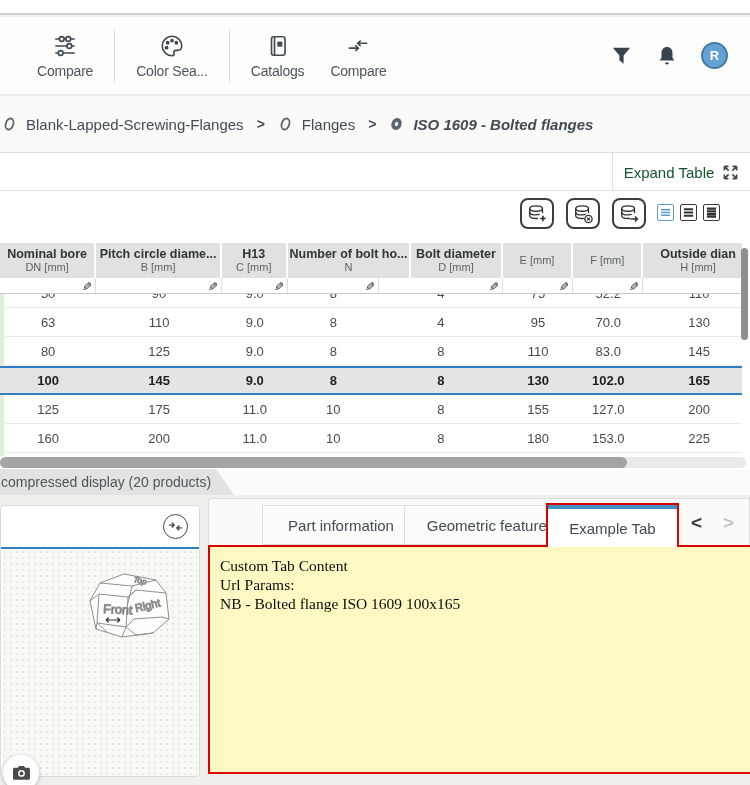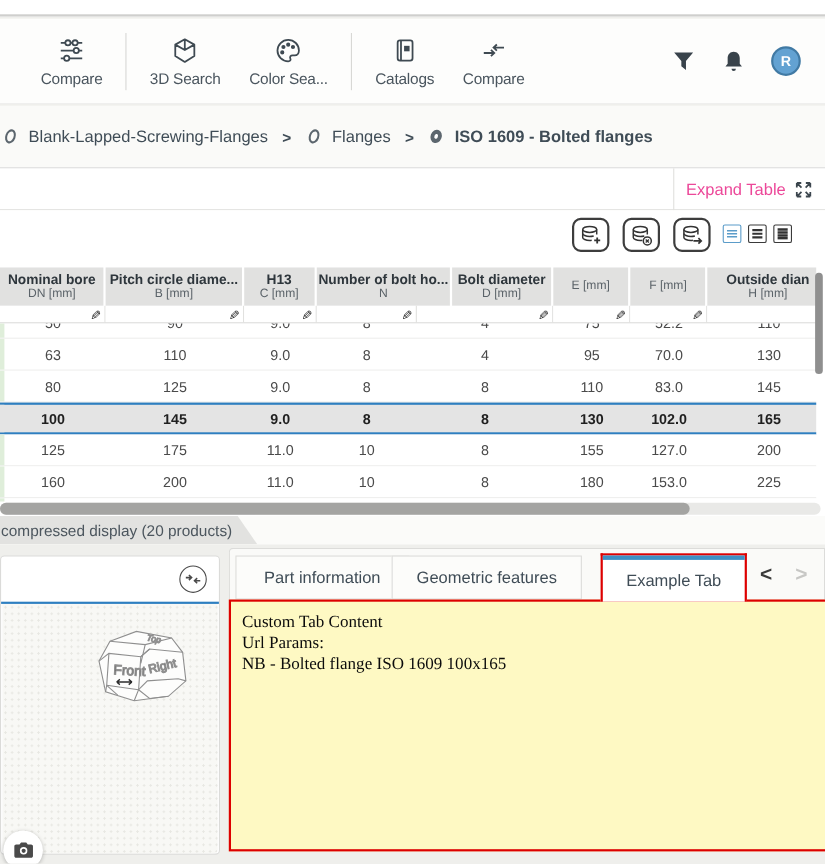--- a/index.html
+++ b/index.html
@@ -14,31 +14,31 @@
   .tb-item { display:flex; flex-direction:column; align-items:center; justify-content:center; padding:0 13px; cursor:pointer; }
   .tb-icon { height:28px; display:flex; align-items:center; justify-content:center; }
   .tb-label { font-size:14px; color:#4a555e; margin-top:3px; letter-spacing:-0.2px; white-space:nowrap; }
   .tb-sep { width:1px; height:52px; background:#d8d8d5; margin:0 8px; }
   #toolbar-right { margin-left:auto; display:flex; align-items:center; gap:22px; padding-right:22px; }
   #avatar { width:27px; height:27px; border-radius:50%; background:#63a2d2; border:2px solid #417aa4; color:#fff;
             font-size:13px; font-weight:bold; display:flex; align-items:center; justify-content:center; }
 
   
   #breadcrumb-bar { position:absolute; left:0; top:96px; width:750px; height:56px; background:#fafaf8; display:flex; align-items:center; }
-  #breadcrumb { display:flex; align-items:flex-end; margin-left:2px; font-size:15px; color:#3f4c56; }
+  #breadcrumb { display:flex; align-items:center; margin-left:2px; font-size:15px; color:#3f4c56; }
   .bc-item { display:flex; align-items:center; gap:9px; }
-  .bc-label.bold { font-weight:bold; }
+  .bc-label.bold { font-weight:bold;font-style:italic; }
   .bc-sep { font-weight:bold; font-size:14px; margin:0 13px; color:#3f4c56; }
   .bc-icon { display:flex; align-items:center; }
 
   
   #table-card { position:absolute; left:0; top:152px; width:750px; height:342px; background:#ffffff; border-top:1px solid #dddddc; border-bottom:1px solid #e2e2e0; }
   #expand-row { position:absolute; left:0; top:0; width:750px; height:38px; border-bottom:1px solid #e5e5e3; }
   #expand-cell { position:absolute; left:612px; top:0; width:138px; height:38px; border-left:1px solid #e0e0de;
-                 display:flex; align-items:center; justify-content:center; gap:8px; font-size:15px; color:#ec4899; cursor:pointer; }
+                 display:flex; align-items:center; justify-content:center; gap:8px; font-size:15px; color:#14532d; cursor:pointer; }
   #db-buttons { position:absolute; left:520px; top:45px; display:flex; gap:12px; }
   .db-btn { width:34px; height:31px; border:2px solid #3d3d3d; border-radius:8px; background:#fff; display:flex; align-items:center; justify-content:center; cursor:pointer; }
   #view-toggles { position:absolute; left:657px; top:51px; display:flex; gap:6px; }
   .vt-btn { width:17px; height:17px; border-radius:2px; background:#fff; display:flex; align-items:center; justify-content:center; cursor:pointer; }
   .vt-btn.blue { border:1.5px solid #5b9cc9; }
   .vt-btn.dark { border:1.5px solid #3a3a3a; }
 
   #grid-clip { position:absolute; left:0; top:90px; width:742px; height:365px; overflow:hidden; }
   #grid-inner { position:relative; width:755px; }
   .hdr-row { display:flex; height:35px; }
@@ -76,21 +76,21 @@
               background-image:radial-gradient(#e8e8e3 1px, transparent 1.2px);
               background-size:6px 6px; }
   #viewcube { position:absolute; left:68px; top:8px; }
   #camera-btn { position:absolute; left:1px; top:206px; width:36px; height:36px; border-radius:50%; background:#fff;
                 box-shadow:0 1px 4px rgba(0,0,0,0.25); display:flex; align-items:center; justify-content:center; cursor:pointer; }
 
   
   #tabs-strip-bg { position:absolute; left:208px; top:498px; width:542px; height:47px; background:#fafaf8;
                    border:1px solid #dcdcda; border-bottom:none; border-radius:4px 0 0 0; }
   .tab { position:absolute; top:505px; height:40px; background:#fcfcfa; border:1px solid #dcdcda;
-         display:flex; align-items:center; justify-content:center; font-size:15px; color:#3f4c56; cursor:pointer; z-index:3; }
+         display:flex; align-items:center; justify-content:center; font-size:15px; color:#3f4c56; cursor:pointer; z-index:3;margin-left:48px; }
   #tab-active { position:absolute; top:503px; height:44px; background:#fff; border:2px solid #dd0000; border-bottom:none;
                 display:flex; flex-direction:column; align-items:stretch; cursor:pointer; z-index:6; }
   #tab-active .blue-bar { height:4px; background:#3d8fc4; }
   #tab-active .tab-active-label { flex:1; display:flex; align-items:center; justify-content:center; font-size:15px; color:#3f4c56; }
   #tab-nav-prev { position:absolute; left:691px; top:512px; font-size:19px; font-weight:bold; color:#3a3a3a; cursor:pointer; z-index:3; }
   #tab-nav-next { position:absolute; left:723px; top:512px; font-size:19px; font-weight:bold; color:#c7c7c5; cursor:pointer; z-index:3; }
   #tab-content { position:absolute; left:208px; top:545px; width:594px; height:229px; background:#fef9c3; border:2px solid #dd0000; z-index:4;
                  padding:9px 0 16px 10px; }
   .content-line { font-family:"Liberation Serif", serif; font-size:15.5px; color:#0c0c0c; line-height:19px; white-space:nowrap; }
 
@@ -111,28 +111,20 @@
               <path d="M3 5.5 h18 M3 12 h18 M3 18.5 h18"></path>
               <circle cx="9" cy="5.5" r="2.2" fill="#fff"></circle>
               <circle cx="15" cy="5.5" r="2.2" fill="#fff"></circle>
               <circle cx="16" cy="12" r="2.2" fill="#fff"></circle>
               <circle cx="8" cy="18.5" r="2.2" fill="#fff"></circle>
             </svg>
           </span>
           <span class="tb-label">Compare</span>
         </div>
         <div class="tb-sep"></div>
-        <div class="tb-item">
-          <span class="tb-icon">
-            <svg width="26" height="26" viewBox="0 0 24 24" fill="none" stroke="#3f4a52" stroke-width="1.5">
-              <path d="M12 2.5 L20 7 V16.5 L12 21.5 L4 16.5 V7 Z M12 2.5 V11.5 M4 7 L12 11.5 L20 7" stroke-linejoin="round"></path>
-            </svg>
-          </span>
-          <span class="tb-label">3D Search</span>
-        </div>
         <div class="tb-item">
           <span class="tb-icon">
             <svg width="26" height="26" viewBox="0 0 24 24" fill="none" stroke="#3f4a52" stroke-width="1.5">
               <path d="M12 3 a9 9 0 1 0 0 18 c1.6 0 2.4-1 1.8-2.3 c-.7-1.5 .2-2.7 1.9-2.7 h1.8 c1.9 0 3.5-1.6 3.5-4 C21 7 17 3 12 3 Z"></path>
               <circle cx="8" cy="9" r="1" fill="#3f4a52"></circle>
               <circle cx="12" cy="7" r="1" fill="#3f4a52"></circle>
               <circle cx="16" cy="9" r="1" fill="#3f4a52"></circle>
               <circle cx="7" cy="13.5" r="1" fill="#3f4a52"></circle>
             </svg>
           </span>

